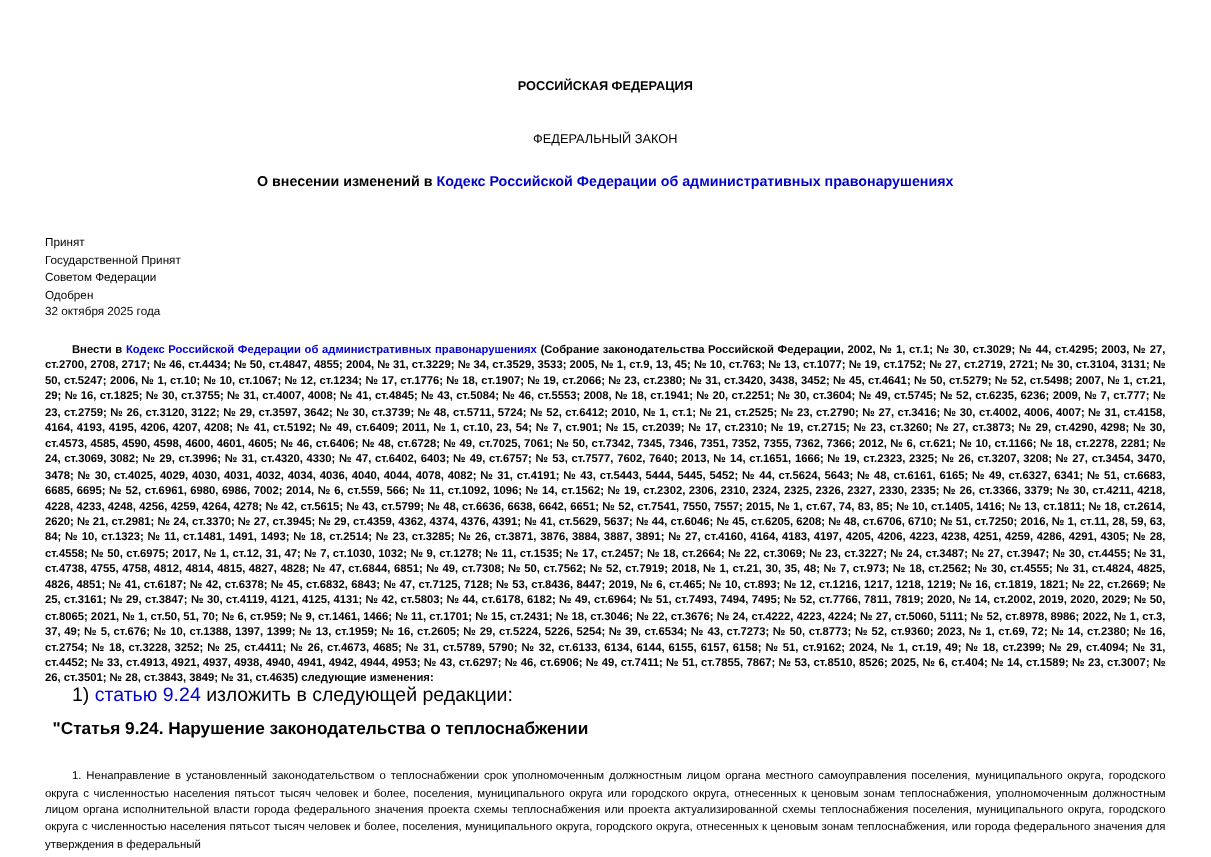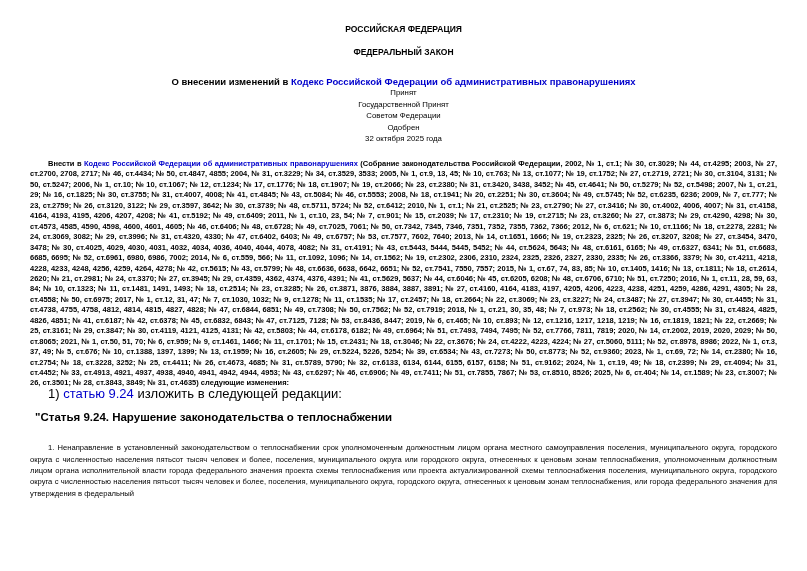--- a/index.html
+++ b/index.html
@@ -4,32 +4,33 @@
 <style>
   html, body { margin: 0; padding: 0; background: #ffffff; }
   .page {
     position: relative;
     width: 807px;
     height: 571px;
     box-sizing: border-box;
     background: #ffffff;
     color: #000000;
     font-family: "Liberation Sans", sans-serif;
-    padding: 24px 30px 0 30px;
+    padding: 52px 30px 0 30px;
     overflow: hidden;
   }
   .center { text-align: center; }
   .country { font-size: 8.5px; font-weight: bold; }
-  .doctype { font-size: 8.5px; font-weight: bold; margin-top: 13px; }
+  .doctype { font-size: 8.5px; font-weight: normal; margin-top: 25px; }
   .title   { font-size: 9.5px; font-weight: bold; margin-top: 19px; }
   .link    { color: #0000cc; text-decoration: none; cursor: pointer; }
   .adoption {
-    text-align: center;
+    text-align: left;
     font-size: 7.8px;
     line-height: 11.6px;
+    margin-top: 29px;
   }
   .para {
     font-size: 7.5px;
     line-height: 10.45px;
     text-align: justify;
     text-indent: 18px;
     margin-top: 14px;
     font-weight: bold;
   }
   .amendment {

